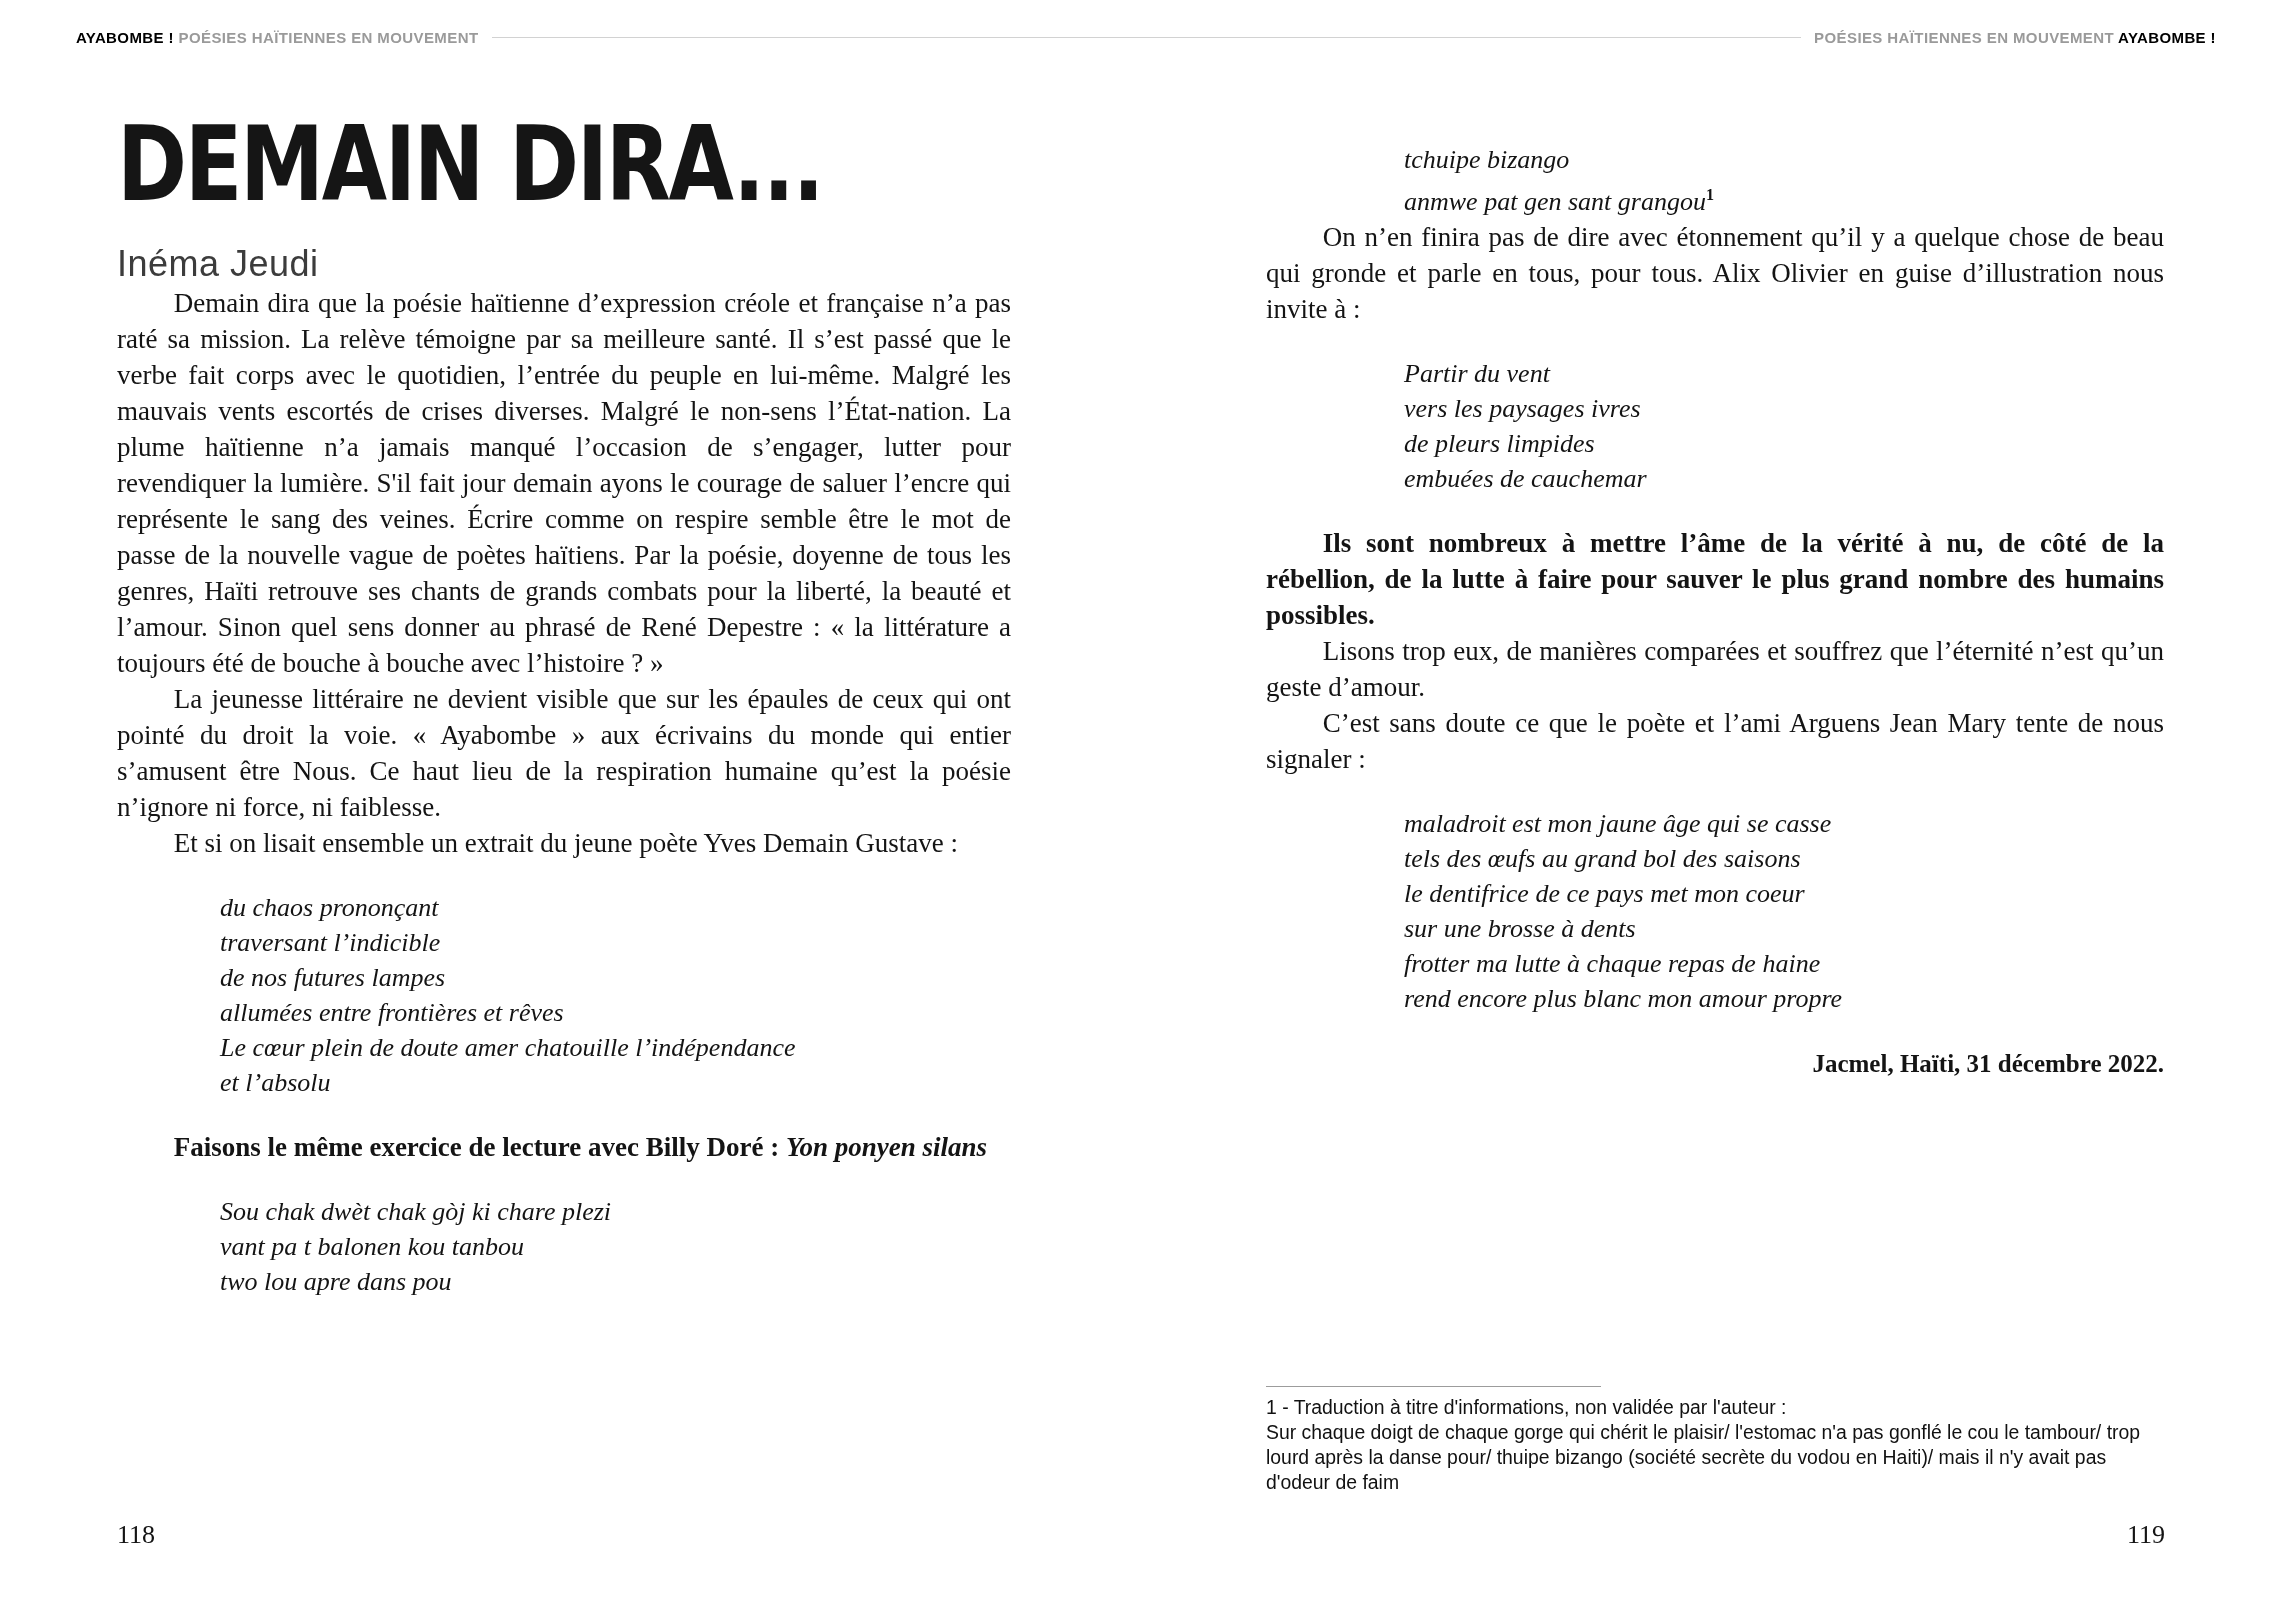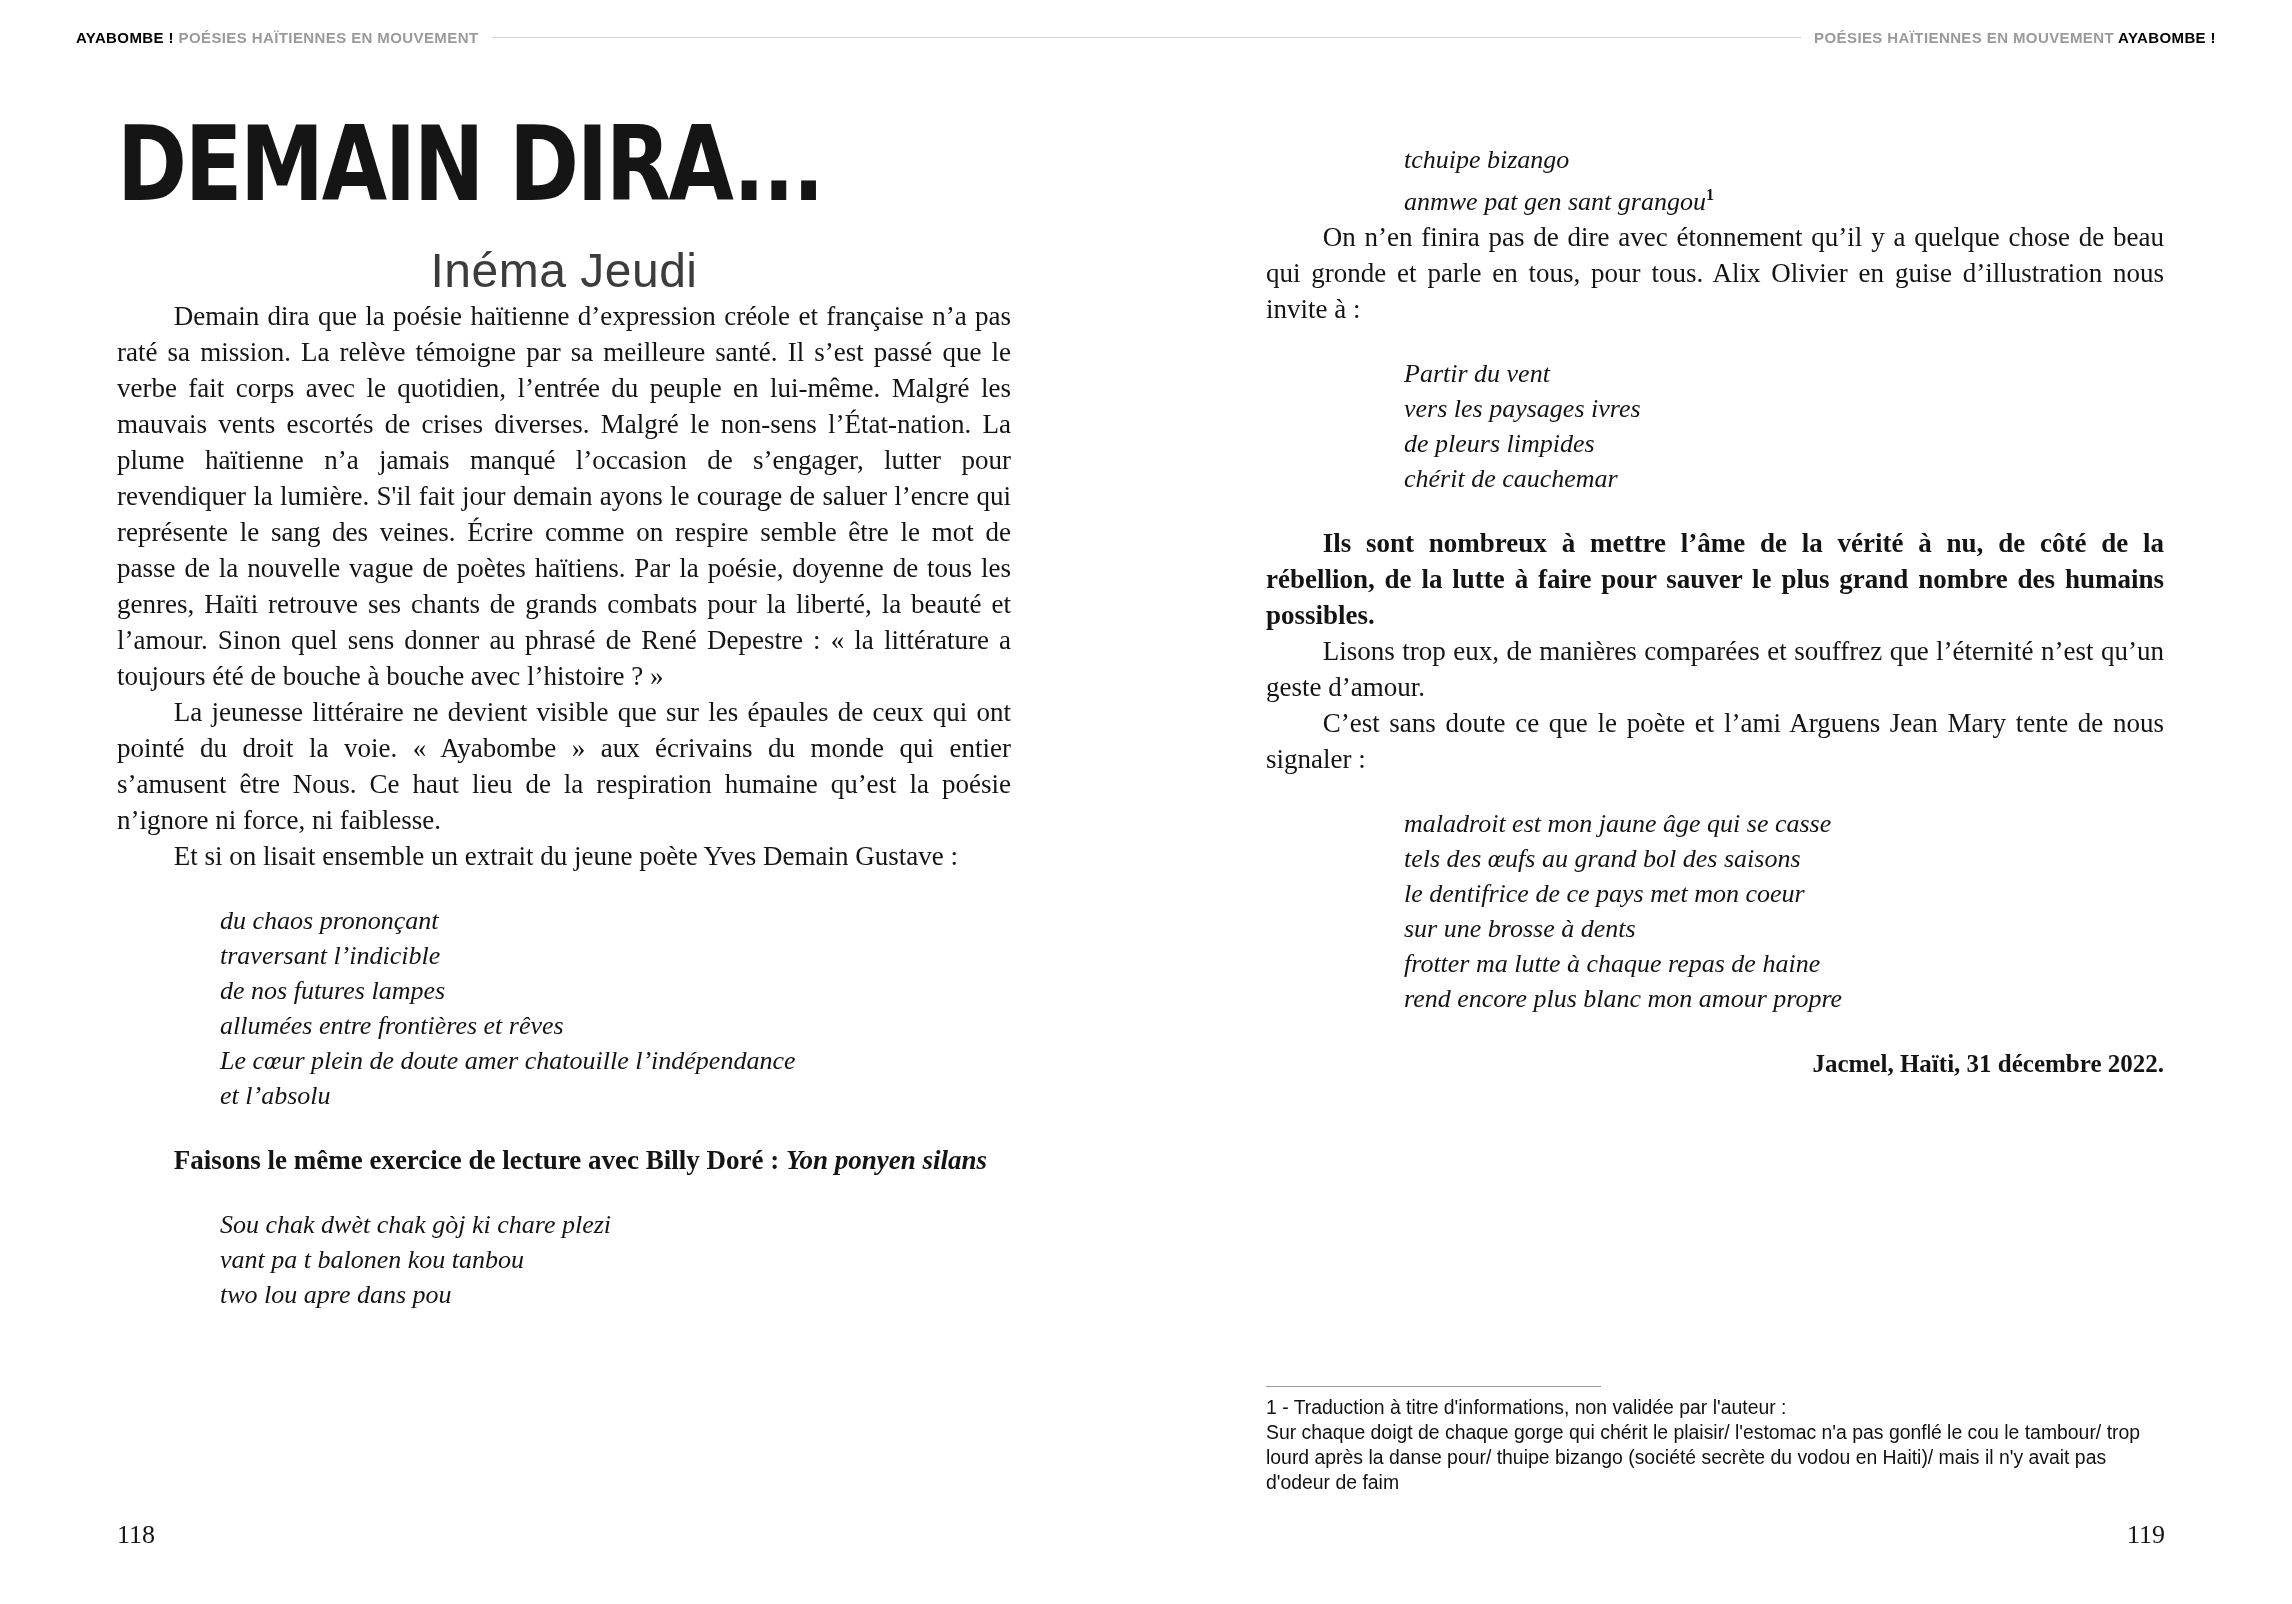--- a/index.html
+++ b/index.html
@@ -43,23 +43,23 @@
     font-size: 103px;
     line-height: 1;
     letter-spacing: -2.9px;
     white-space: nowrap;
     transform: scaleX(0.82);
     transform-origin: left top;
     color: #151515;
   }
   .author {
     margin-top: 27px;
-    text-align: center;
+    text-align: left;
     font-family: "Liberation Sans", sans-serif;
-    font-size: 48px;
+    font-size: 36px;
     color: #3c3c3c;
     letter-spacing: 0.5px;
   }
 
   .body-text { font-size: 27px; line-height: 36px; text-align: justify; }
   p.body-para { margin: 0; text-indent: 2.1em; }
   .first-para { margin-top: 41px; }
   .lead-in { margin-top: 37px; }
   .gap-before { margin-top: 39px; }
 
@@ -170,21 +170,21 @@
             <span>anmwe pat gen sant grangou</span><sup>1</sup>
           </div>
         </div>
 
         <p class="body-para lead-in">On n’en finira pas de dire avec étonnement qu’il y a quelque chose de beau qui gronde et parle en tous, pour tous. Alix Olivier en guise d’illustration nous invite à :</p>
 
         <div class="poem">
           <div class="poem-line">Partir du vent</div>
           <div class="poem-line">vers les paysages ivres</div>
           <div class="poem-line">de pleurs limpides</div>
-          <div class="poem-line">chérit de cauchemar</div>
+          <div class="poem-line">embuées de cauchemar</div>
         </div>
 
         <p class="body-para after-poem">Ils sont nombreux à mettre l’âme de la vérité à nu, de côté de la rébellion, de la lutte à faire pour sauver le plus grand nombre des humains possibles.</p>
         <p class="body-para">Lisons trop eux, de manières comparées et souffrez que l’éternité n’est qu’un geste d’amour.</p>
         <p class="body-para gap-before">C’est sans doute ce que le poète et l’ami Arguens Jean Mary tente de nous signaler :</p>
 
         <div class="poem">
           <div class="poem-line">maladroit est mon jaune âge qui se casse</div>
           <div class="poem-line">tels des œufs au grand bol des saisons</div>
           <div class="poem-line">le dentifrice de ce pays met mon coeur</div>

